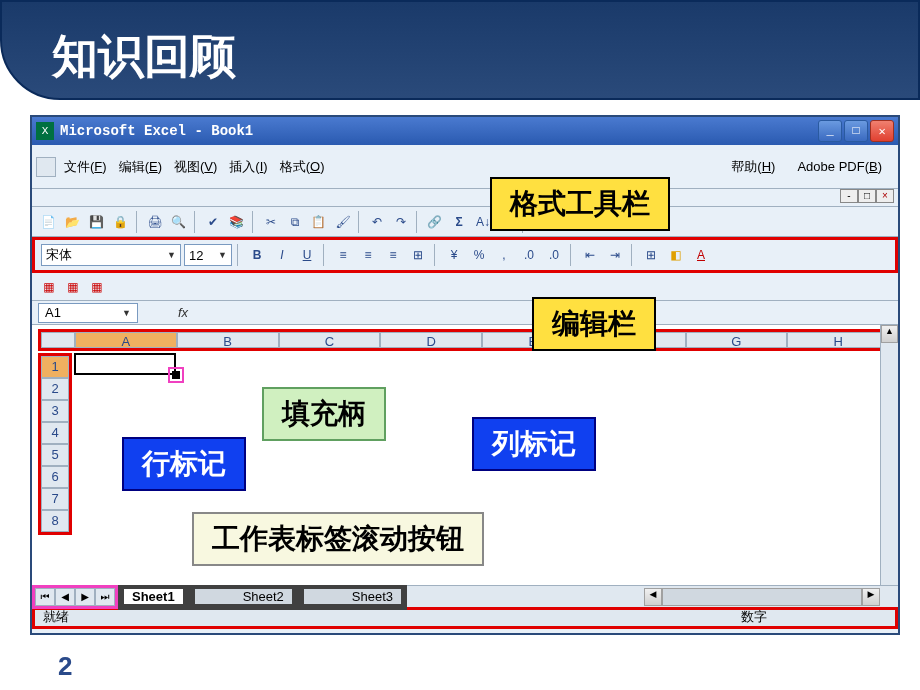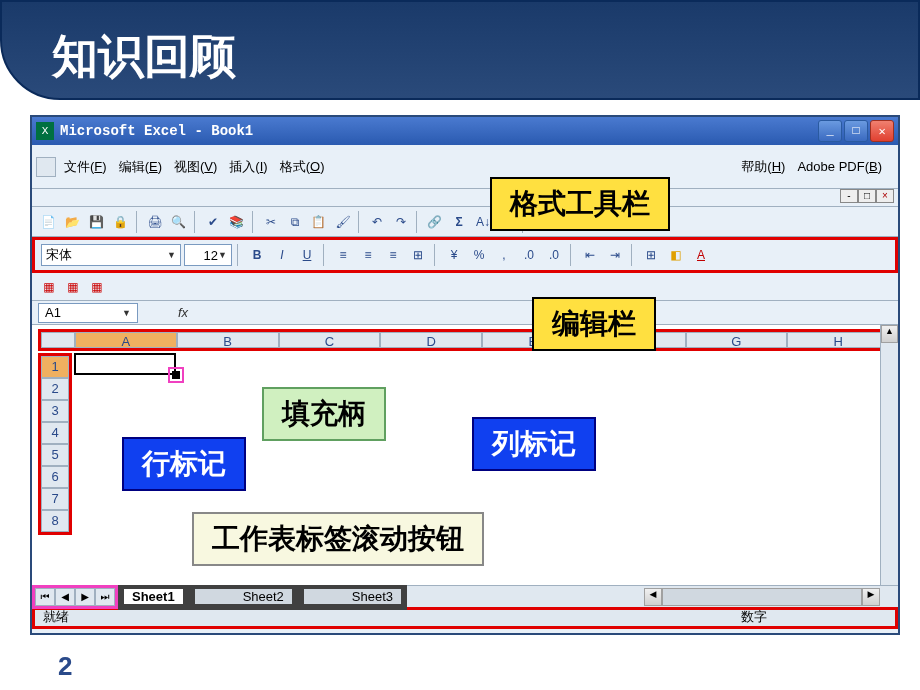--- a/index.html
+++ b/index.html
@@ -17,31 +17,31 @@
 .titlebar .icon { width: 18px; height: 18px; background: #007040; margin-right: 6px; display: flex; align-items: center; justify-content: center; font-size: 11px; color: #fff; }
 .titlebar .title { flex: 1; font-weight: bold; }
 .winbtn { width: 24px; height: 22px; margin-left: 2px; background: linear-gradient(#6a9ae0,#3a6ac0); border: 1px solid #2a5aa0; border-radius: 3px; display: flex; align-items: center; justify-content: center; color: #fff; font-size: 12px; font-weight: bold; }
 .winbtn.close { background: linear-gradient(#f08070,#e04030); border-color: #a03020; }
 
 
 .menubar { background: #e8f0f8; border-bottom: 1px solid #a0b0c0; height: 44px; display: flex; align-items: center; padding: 0 4px; font-size: 13px; position: relative; }
 .menubar .appicon { width: 20px; height: 20px; background: #e0e8f0; border: 1px solid #a0b0c0; margin-right: 8px; }
 .menubar span.menu-item { margin-right: 12px; cursor: default; }
 .menubar span.menu-item u { text-decoration: underline; }
-.menubar .help-area { margin-left: auto; display: flex; align-items: center; }
+.menubar .help-area { margin-left: auto; display: flex; align-items: center; gap: 10px; }
 
 
 .toolbar { background: #e8f0f8; border-bottom: 1px solid #a0b0c0; height: 30px; display: flex; align-items: center; padding: 2px 6px; gap: 2px; }
 .tbtn { width: 22px; height: 22px; background: #e8f0f8; border: 1px solid transparent; display: flex; align-items: center; justify-content: center; font-size: 12px; color: #2a4a8a; }
 .sep { width: 4px; height: 22px; border-left: 1px solid #a0b0c0; margin: 0 2px; }
 
 
 .format-toolbar { border: 3px solid #e00000; height: 36px; background: #e8f0f8; display: flex; align-items: center; padding: 2px 6px; gap: 3px; }
 .font-select { width: 140px; height: 22px; border: 1px solid #7a9ac0; background: #fff; font-size: 13px; padding: 0 4px; display: flex; align-items: center; justify-content: space-between; }
-.size-select { width: 48px; height: 22px; border: 1px solid #7a9ac0; background: #fff; font-size: 13px; padding: 0 4px; display: flex; align-items: center; justify-content: flex-end; }
+.size-select { width: 48px; height: 22px; border: 1px solid #7a9ac0; background: #fff; font-size: 13px; padding: 0 4px; display: flex; align-items: center; justify-content: space-between; }
 .arrow { font-size: 9px; color: #333; }
 
 
 .pdf-toolbar { background: #e8f0f8; border-bottom: 1px solid #a0b0c0; height: 28px; display: flex; align-items: center; padding: 2px 6px; gap: 2px; }
 
 
 .formulabar { background: #e8f0f8; border-bottom: 1px solid #a0b0c0; height: 24px; display: flex; align-items: center; padding: 0 6px; }
 .namebox { width: 100px; height: 20px; background: #fff; border: 1px solid #7a9ac0; font-size: 13px; padding: 0 6px; display: flex; align-items: center; justify-content: space-between; }
 .fx { margin-left: 40px; font-style: italic; font-size: 13px; color: #333; }
 

